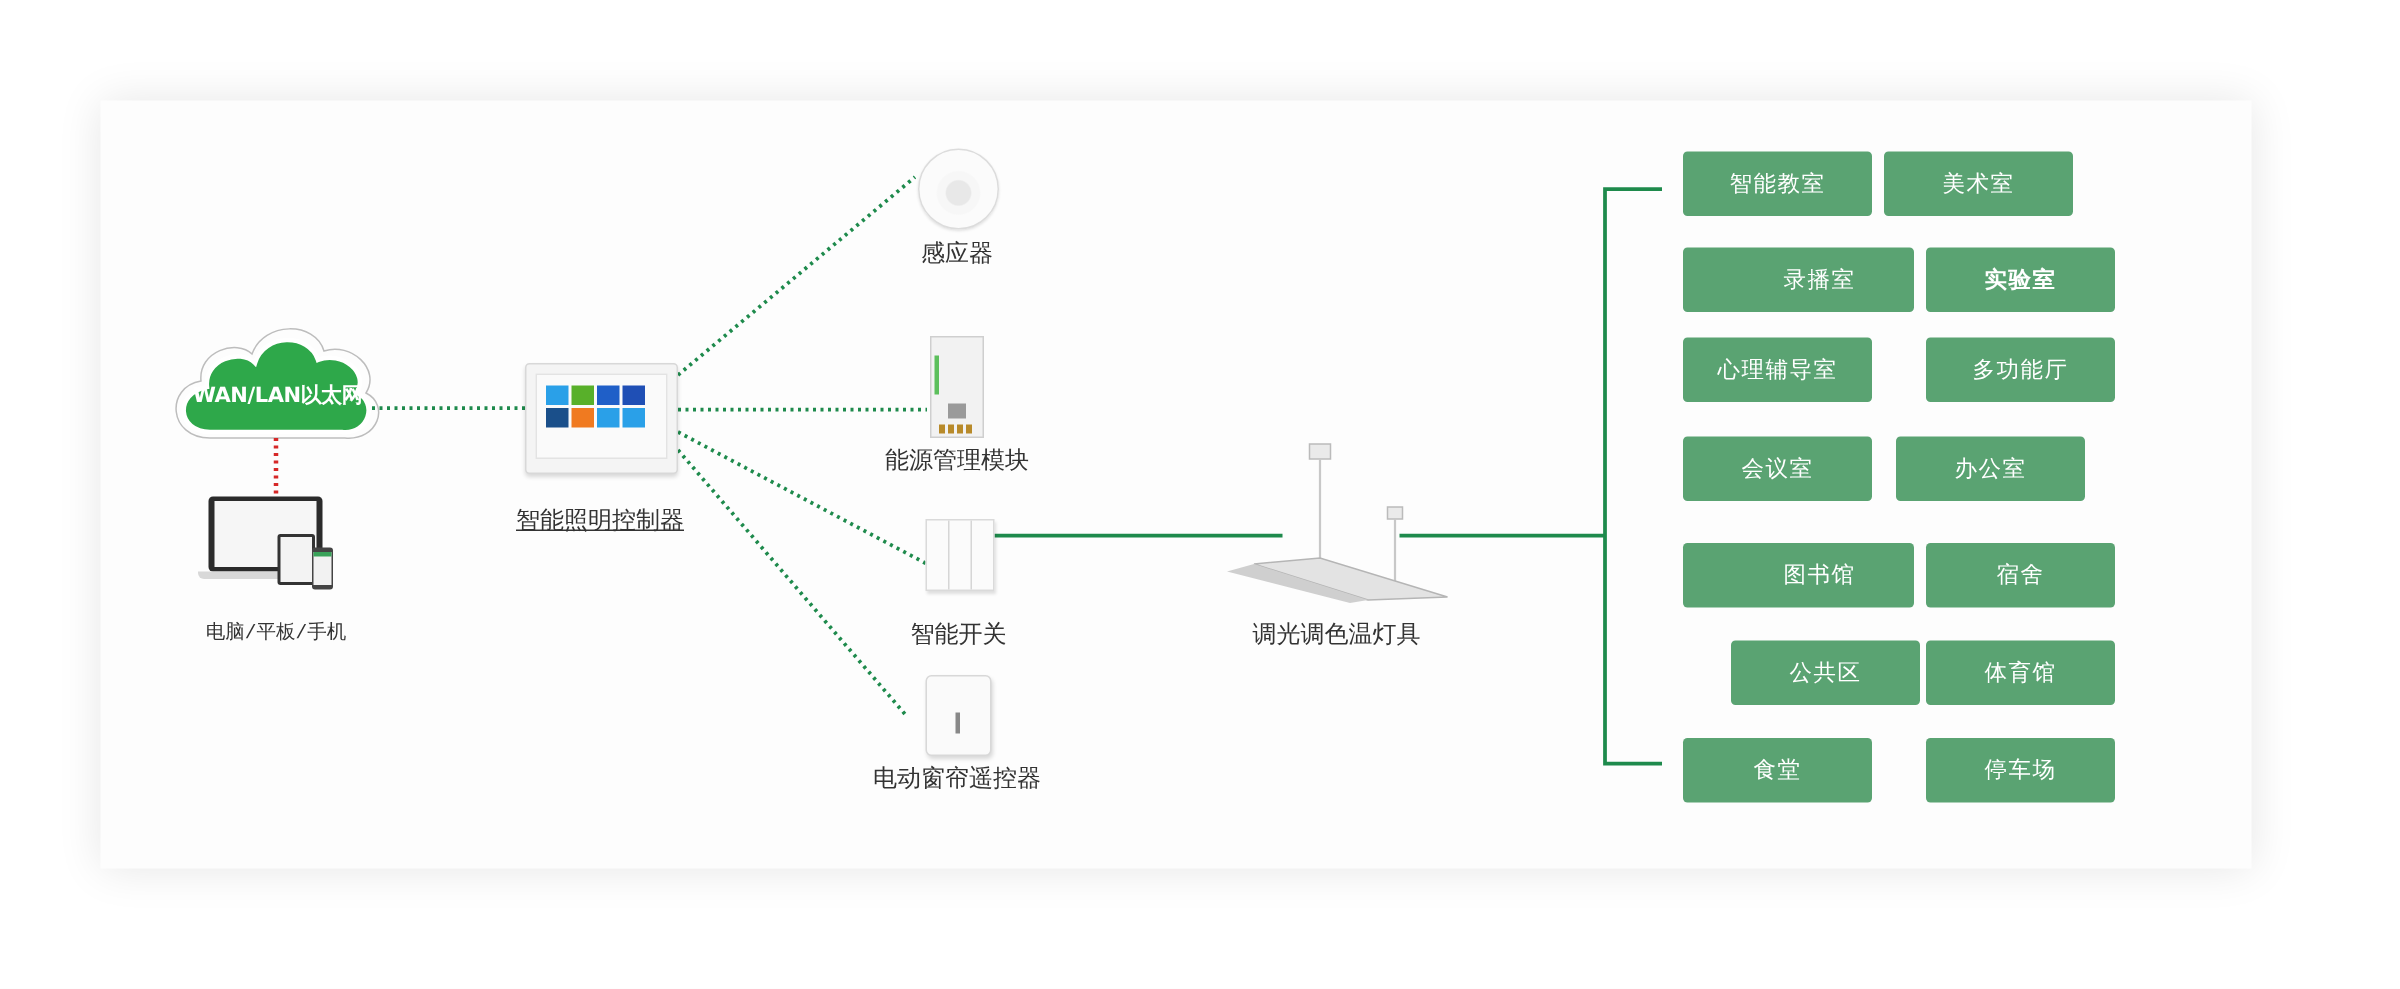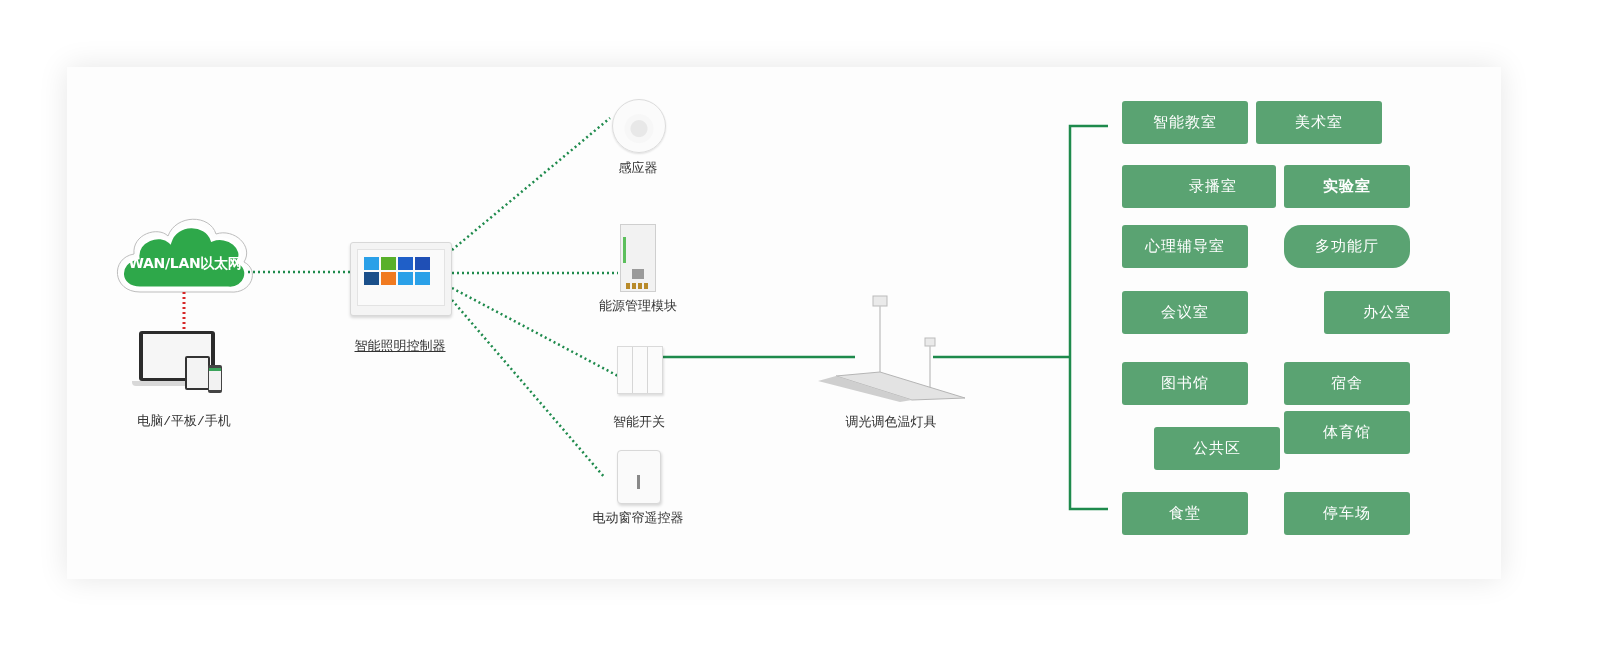--- a/index.html
+++ b/index.html
@@ -7,21 +7,21 @@
     width:1600px; height:659px; background:#ffffff; position:relative; overflow:hidden;
     font-family: "DejaVu Sans", "Liberation Sans", sans-serif;
   }
   .panel {
     position:absolute; left:67px; top:67px; width:1434px; height:512px;
     background:#fdfdfd;
     box-shadow: 0 0 28px rgba(0,0,0,0.10);
   }
   svg.links { position:absolute; left:0; top:0; width:1600px; height:659px; }
   .label {
-    position:absolute; font-size:13px; color:#333; text-align:center; white-space:nowrap;
+    position:absolute; font-size:16px; color:#333; text-align:center; white-space:nowrap;
     transform:translateX(-50%);
   }
   .device { position:absolute; }
   
   .cloud-text {
     position:absolute; left:185px; top:264px; transform:translate(-50%,-50%);
     color:#fff; font-size:14px; font-weight:bold; white-space:nowrap; letter-spacing:-0.3px;
   }
   
   .controller {
@@ -149,23 +149,23 @@
     <div class="strip"></div>
   </div>
 <div class="label" style="left:638px; top:509px;text-align:center;">电动窗帘遥控器</div>
 
 <div class="label" style="left:891px; top:413px;">调光调色温灯具</div>
 
 <div class="room" style="left:1122px; top:101px;text-align:center;">智能教室</div>
 <div class="room" style="left:1122px; top:165px;padding-left:28px;">录播室</div>
 <div class="room" style="left:1122px; top:225px;">心理辅导室</div>
 <div class="room" style="left:1122px; top:291px;">会议室</div>
-<div class="room" style="left:1122px; top:362px;">图书馆</div>
+<div class="room" style="left:1122px; top:362px;padding-left:28px;">图书馆</div>
 <div class="room" style="left:1122px; top:427px;margin-left:32px;">公共区</div>
 <div class="room" style="left:1122px; top:492px;">食堂</div>
 
 <div class="room" style="left:1256px; top:101px;">美术室</div>
 <div class="room" style="left:1284px; top:165px;font-weight:bold;">实验室</div>
-<div class="room" style="left:1284px; top:225px;border-radius:17px;">多功能厅</div>
-<div class="room" style="left:1324px; top:291px;">办公室</div>
+<div class="room" style="left:1284px; top:225px;">多功能厅</div>
+<div class="room" style="left:1264px; top:291px;">办公室</div>
 <div class="room" style="left:1284px; top:362px;">宿舍</div>
-<div class="room" style="left:1284px; top:411px;">体育馆</div>
+<div class="room" style="left:1284px; top:427px;">体育馆</div>
 <div class="room" style="left:1284px; top:492px;">停车场</div>
 
 </body></html>

